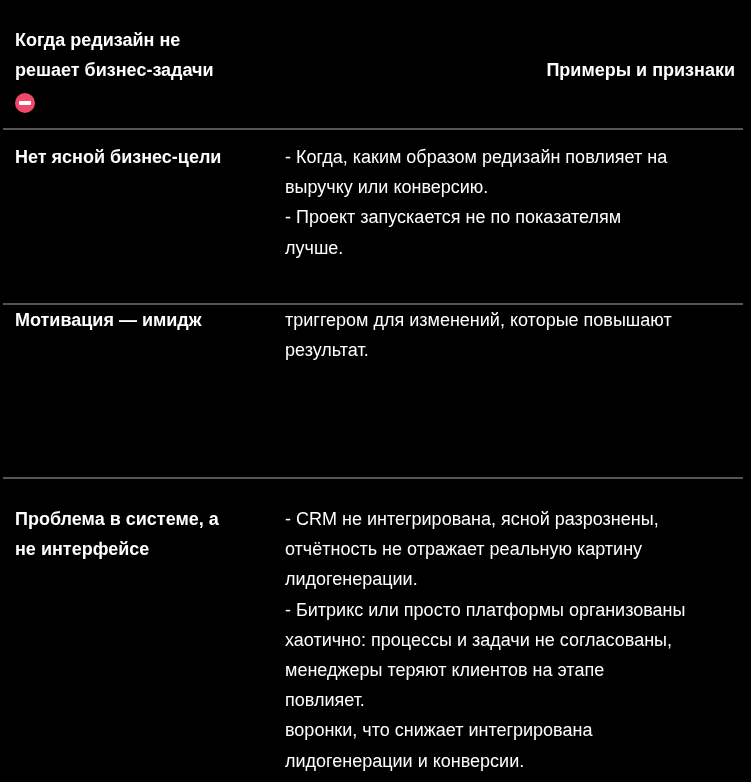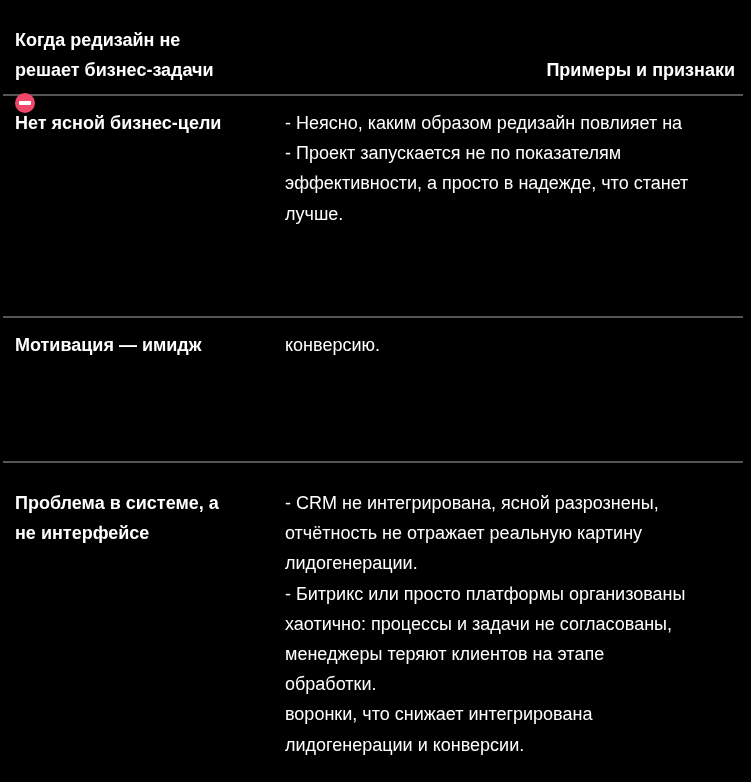--- a/index.html
+++ b/index.html
@@ -64,63 +64,64 @@
     .body-row {
       padding-top: 12px;
       padding-bottom: 12px;
     }
   </style>
 </head>
 <body>
 
 <div class="table">
 
-  <div class="row" style="height:96px; padding-top:25px;">
+  <div class="row" style="height:130px; padding-top:25px;">
     <div class="cell-left">
       <span class="line">Когда редизайн не</span>
       <span class="line">решает бизнес-задачи</span>
       <span class="emoji"></span>
     </div>
     <div class="cell-right" style="font-weight:bold; padding-top:30px;text-align:right;">
       <span class="line">Примеры и признаки</span>
     </div>
   </div>
 
-  <div class="row body-row" style="height:222px; padding-top:12px;">
+  <div class="row body-row" style="height:175px; padding-top:12px;">
     <div class="cell-left">
       <span class="line">Нет ясной бизнес-цели</span>
     </div>
     <div class="cell-right">
-      <span class="line">- Неясно, каким образом редизайн повлияет на</span>
+      <span class="line">- Когда, каким образом редизайн повлияет на</span>
+      <span class="line">выручку или конверсию.</span>
       <span class="line">- Проект запускается не по показателям</span>
-      <span class="line">эффективности, а просто в надежде, что станет</span>
       <span class="line">лучше.</span>
     </div>
   </div>
 
-  <div class="row body-row" style="height:145px; padding-top:12px;">
+  <div class="row body-row" style="height:174px; padding-top:0;">
     <div class="cell-left">
       <span class="line">Мотивация — имидж</span>
     </div>
     <div class="cell-right">
-      <span class="line">конверсию.</span>
+      <span class="line">триггером для изменений, которые повышают</span>
+      <span class="line">результат.</span>
     </div>
   </div>
 
   <div class="row body-row" style="height:326px; padding-top:12px;margin-top:13px;">
     <div class="cell-left">
       <span class="line">Проблема в системе, а</span>
       <span class="line">не интерфейсе</span>
     </div>
     <div class="cell-right">
       <span class="line">- CRM не интегрирована, ясной разрознены,</span>
       <span class="line">отчётность не отражает реальную картину</span>
       <span class="line">лидогенерации.</span>
       <span class="line">- Битрикс или просто платформы организованы</span>
       <span class="line">хаотично: процессы и задачи не согласованы,</span>
       <span class="line">менеджеры теряют клиентов на этапе</span>
-      <span class="line">обработки.</span>
+      <span class="line">повлияет.</span>
       <span class="line">воронки, что снижает интегрирована</span>
       <span class="line">лидогенерации и конверсии.</span>
     </div>
   </div>
 
 </div>
 
 </body></html>

